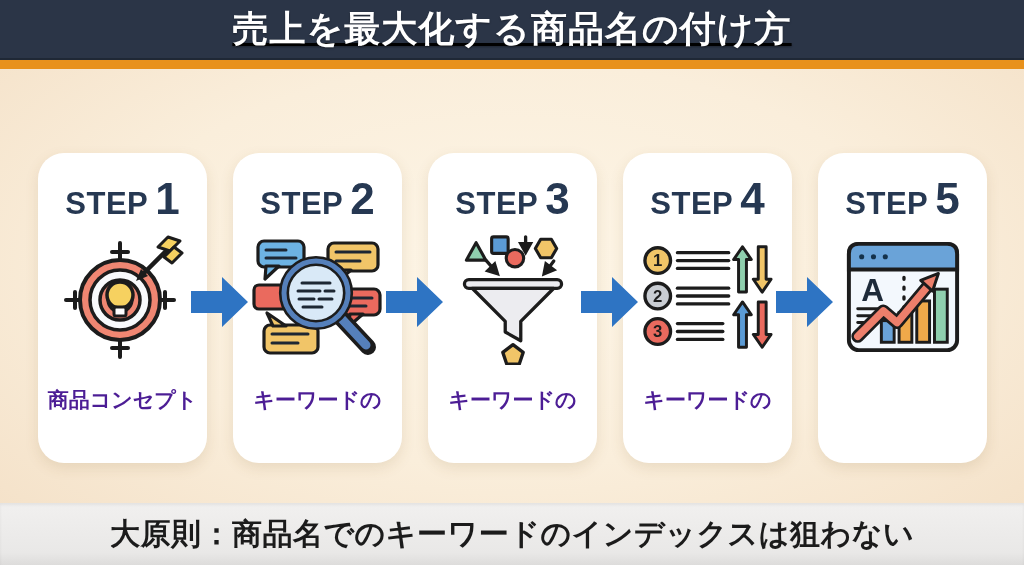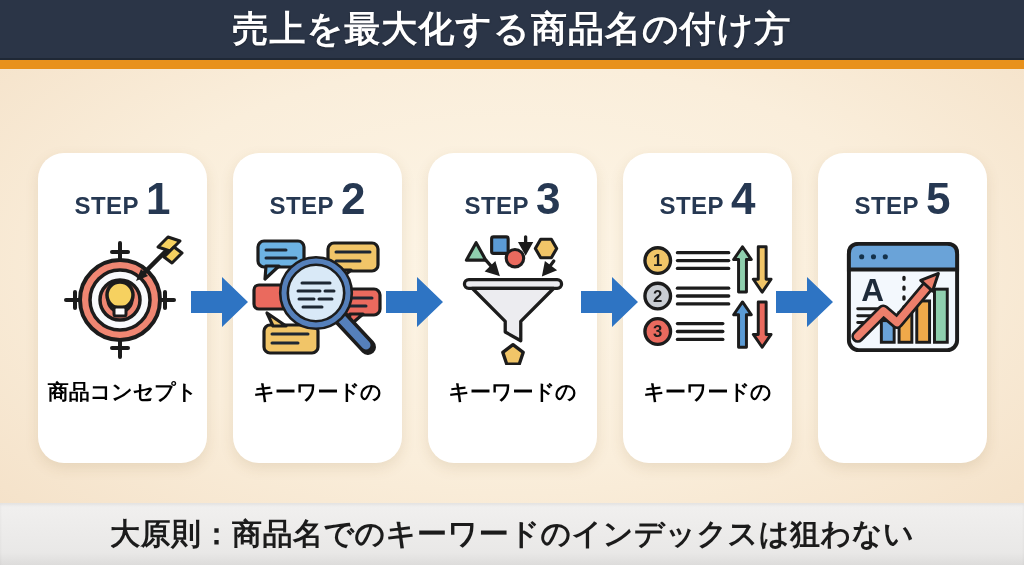--- a/index.html
+++ b/index.html
@@ -2,45 +2,45 @@
 <html><head>
 <meta charset="utf-8">
 <style>
   * { margin:0; padding:0; box-sizing:border-box; }
   html,body { width:1024px; height:565px; }
   body { font-family:"Liberation Sans","DejaVu Sans",sans-serif; }
   .screen { position:relative; width:1024px; height:565px; overflow:hidden; background:#faeedb; }
 
   
   .header { position:absolute; top:0; left:0; width:100%; height:58px;
-            background:#2b3547; display:flex; align-items:center; justify-content:center; }
+            background:#2b3547; display:flex; align-items:center; justify-content:center;text-decoration:underline; }
   .header-title { color:#ffffff; font-size:36px; font-weight:bold; letter-spacing:1px;
                   text-shadow:0 1px 2px rgba(0,0,0,0.35); }
   .accent-stripe { position:absolute; top:58px; left:0; width:100%; height:11px; background:#e8911c;
                    border-top:2px solid #1f2836; }
 
   
   .main { position:absolute; top:69px; left:0; width:100%; height:434px;
           background:radial-gradient(ellipse 70% 85% at 50% 45%, #fdf5e6 0%, #faeedb 55%, #f4e1c8 100%); }
 
   
   .card { position:absolute; top:84px; width:169px; height:310px; background:#ffffff;
           border-radius:26px; box-shadow:0 5px 14px rgba(120,90,40,0.13);
           display:flex; flex-direction:column; align-items:center; }
   .card-1 { left:38px; }  .card-2 { left:233px; } .card-3 { left:428px; }
   .card-4 { left:623px; } .card-5 { left:818px; }
 
   .step-row { display:flex; align-items:baseline; margin-top:24px; height:46px; }
-  .step-label { font-size:24px; font-weight:bold; color:#263852; letter-spacing:0.5px; }
+  .step-label { font-size:31px; font-weight:bold; color:#263852; letter-spacing:0.5px; }
   .step-number { font-size:44px; font-weight:bold; color:#263852; margin-left:7px; line-height:1; }
 
   .icon-box { height:142px; display:flex; align-items:center; justify-content:center; margin-top:4px; }
 
-  .caption { margin-top:8px; text-align:center; font-size:21px; font-weight:bold;
-             color:#000000; line-height:1.45; }
+  .caption { margin-top:16px; text-align:center; font-size:21px; font-weight:bold;
+             color:#4c1d95; line-height:1.45; }
 
   
   .flow-arrow { position:absolute; top:207px; width:58px; height:52px; }
   .flow-arrow-1 { left:191px; } .flow-arrow-2 { left:386px; }
   .flow-arrow-3 { left:581px; } .flow-arrow-4 { left:776px; }
 
   
   .footer { position:absolute; bottom:0; left:0; width:100%; height:62px;
             background:linear-gradient(#f1f0ef, #e9e8e7 80%, #dddcdb);
             display:flex; align-items:center; justify-content:center;

